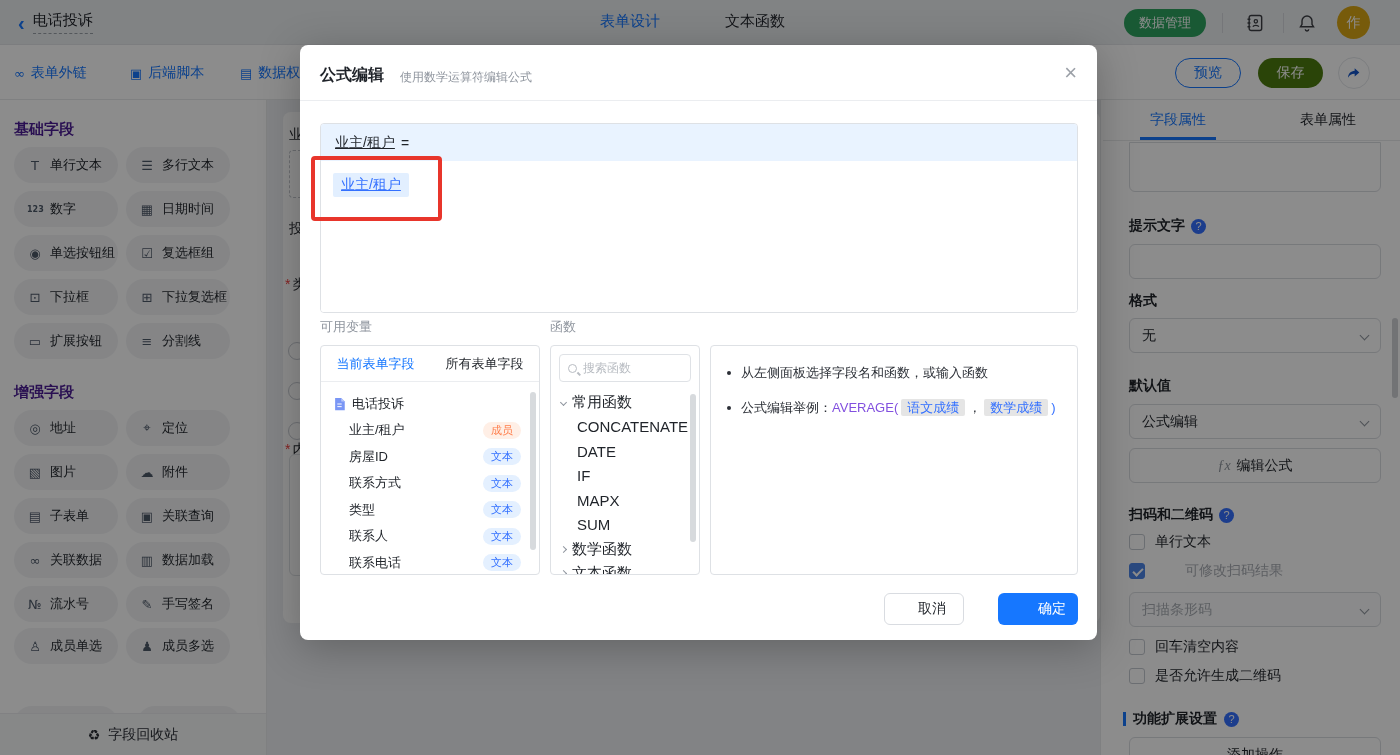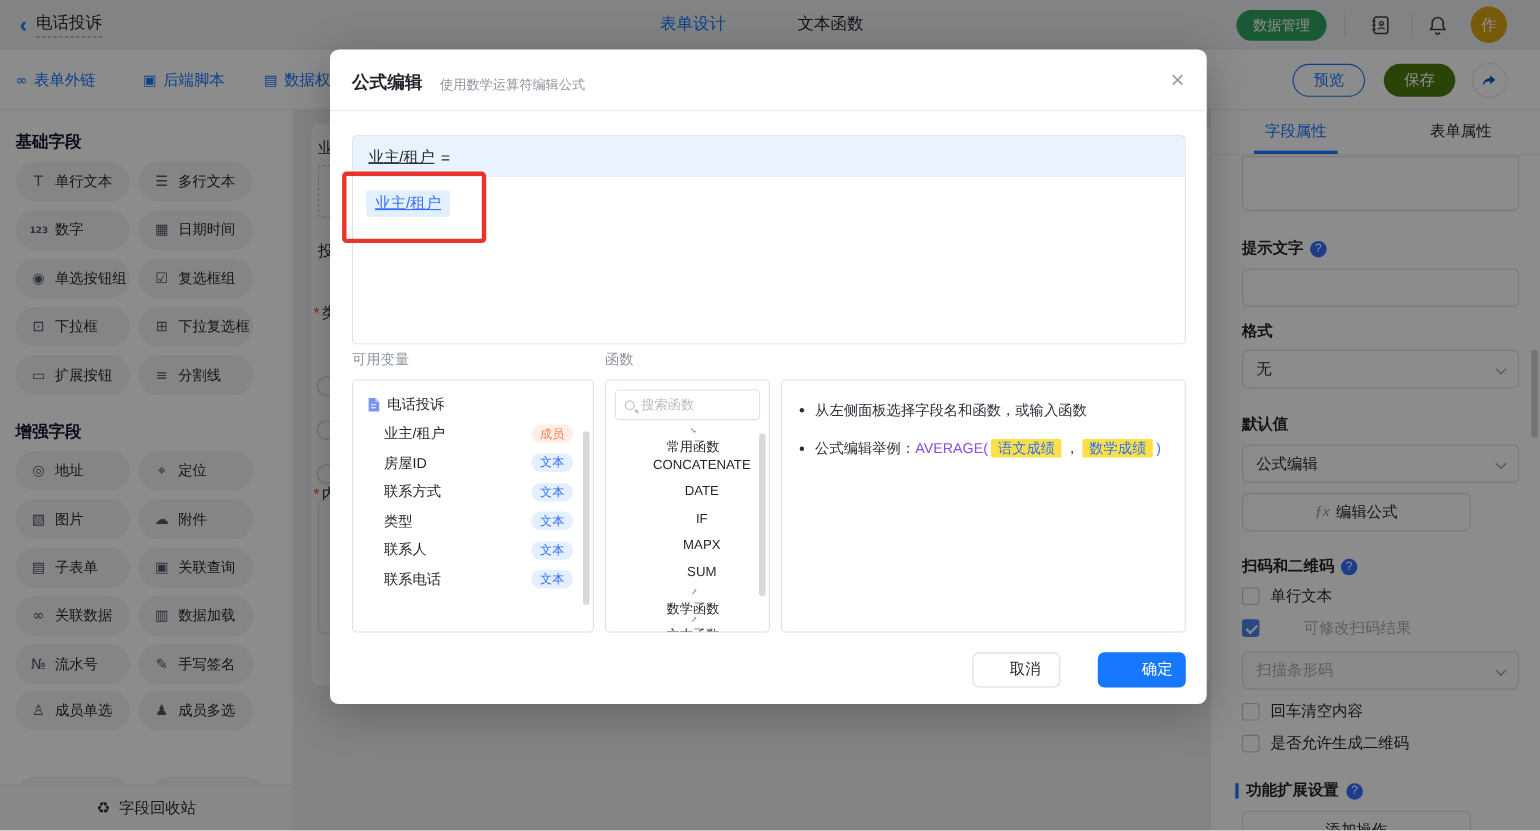--- a/index.html
+++ b/index.html
@@ -23,21 +23,21 @@
   
   .toolbar { position:absolute; left:0; top:45px; width:1400px; height:55px; background:#fff; border-bottom:1px solid #e8e9eb; z-index:1; }
   .tb-link { position:absolute; top:19px; display:flex; align-items:center; gap:6px; color:#1677ff; font-size:14px; cursor:pointer; white-space:nowrap; }
   .tb-link .gly { font-size:13px; }
   .btn-preview { position:absolute; left:1175px; top:13px; width:66px; height:30px; border-radius:15px; border:1px solid #1677ff; color:#1677ff; background:#fff; font-size:14px; display:flex; align-items:center; justify-content:center; cursor:pointer; }
   .btn-save { position:absolute; left:1258px; top:13px; width:65px; height:30px; border-radius:15px; background:#4d7c0f; color:#fff; font-size:14px; display:flex; align-items:center; justify-content:center; cursor:pointer; }
   .btn-share { position:absolute; left:1338px; top:12px; width:32px; height:32px; border-radius:50%; background:#fff; border:1px solid #e3e6ea; display:flex; align-items:center; justify-content:center; cursor:pointer; }
 
   
   .sidebar { position:absolute; left:0; top:100px; width:267px; height:655px; background:#fff; border-right:1px solid #e8e9eb; z-index:1; overflow:hidden; }
-  .sec-title { font-size:15px; font-weight:bold; color:#0f172a; margin:20px 0 6px 14px; }
+  .sec-title { font-size:15px; font-weight:bold; color:#4c1d95; margin:20px 0 6px 14px; }
   .field-grid { display:flex; flex-wrap:wrap; gap:8px; padding:2px 0 4px 14px; }
   .field-btn { width:104px; height:36px; border-radius:18px; background:#f2f3f5; display:flex; align-items:center; padding-left:13px; gap:7px; font-size:13px; color:#1f2329; cursor:pointer; }
   .field-btn .gly { color:#4e5969; font-size:13px; width:16px; text-align:center; flex:none; }
   .field-btn .gly.small { font-size:8px; font-weight:bold; letter-spacing:0; }
   .sb-partial { position:absolute; left:14px; top:606px; width:227px; display:flex; gap:19px; }
   .sb-partial div { width:104px; height:36px; border-radius:18px; background:#f2f3f5; }
   .sb-footer { position:absolute; left:0; bottom:0; width:266px; height:42px; background:#f6f7f8; border-top:1px solid #ebecee; display:flex; align-items:center; justify-content:center; gap:8px; font-size:14px; color:#2b2f36; cursor:pointer; }
 
   
   .canvas { position:absolute; left:267px; top:100px; width:833px; height:655px; background:#edeff2; z-index:0; overflow:hidden; }
@@ -55,21 +55,21 @@
   .rp-tab.active { color:#1677ff; }
   .rp-tab.active::after { content:""; position:absolute; left:50%; transform:translateX(-50%); bottom:0; width:76px; height:3px; background:#1677ff; }
   .rp-label { position:absolute; left:28px; font-size:14px; font-weight:bold; color:#1f2329; display:flex; align-items:center; gap:6px; }
   .help { width:15px; height:15px; border-radius:50%; background:#3370ff; color:#fff; font-size:11px; display:inline-flex; align-items:center; justify-content:center; font-weight:normal; }
   .rp-input { position:absolute; left:28px; width:252px; background:#fff; border:1px solid #d9dce1; border-radius:6px; }
   .rp-select { position:absolute; left:28px; width:252px; height:35px; border:1px solid #d9dce1; border-radius:6px; background:#fff; display:flex; align-items:center; padding:0 12px; font-size:14px; color:#1f2329; cursor:pointer; }
   .rp-select.disabled { color:#a9adb4; background:#fbfcfd; }
   .rp-select .chev { margin-left:auto; }
   .chev { width:7px; height:7px; border:solid #8f959e; border-width:0 1.5px 1.5px 0; transform:rotate(45deg); display:inline-block; }
   .chev.right { transform:rotate(-45deg); }
-  .rp-btn { position:absolute; left:28px; width:208px; height:35px; border:1px solid #d9dce1; border-radius:6px; background:#fff; display:flex; align-items:center; justify-content:center; gap:6px; font-size:14px; color:#1f2329; cursor:pointer; }
+  .rp-btn { position:absolute; left:28px; width:252px; height:35px; border:1px solid #d9dce1; border-radius:6px; background:#fff; display:flex; align-items:center; justify-content:center; gap:6px; font-size:14px; color:#1f2329; cursor:pointer; }
   .fx { font-style:italic; color:#8f959e; font-family:"Liberation Serif",serif; }
   .cb-row { position:absolute; left:28px; display:flex; align-items:center; gap:10px; font-size:14px; color:#1f2329; cursor:pointer; }
   .cb { width:16px; height:16px; border:1px solid #c4c8cf; border-radius:3px; background:#fff; flex:none; position:relative; }
   .cb.checked { background:#4d86e8; border-color:#4d86e8; }
   .cb.checked::after { content:""; position:absolute; left:5px; top:1.5px; width:4px; height:8px; border:solid #fff; border-width:0 2px 2px 0; transform:rotate(45deg); }
   .cb-row.disabled { color:#a9adb4;gap:40px; }
   .sec-head { position:absolute; left:22px; display:flex; align-items:center; gap:7px; font-size:14px; font-weight:bold; color:#1f2329; }
   .sec-head::before { content:""; width:3px; height:14px; background:#1677ff; }
   .rp-scroll { position:absolute; right:2px; top:218px; width:6px; height:80px; border-radius:3px; background:#cfd2d6; }
 
@@ -93,28 +93,28 @@
   .v-list { padding:9px 10px 0 12px; }
   .v-root { display:flex; align-items:center; gap:6px; height:26px; font-size:13px; color:#1f2329; }
   .v-row { display:flex; align-items:center; height:26.5px; padding-left:16px; font-size:13px; color:#1f2329; cursor:pointer; }
   .v-tag { margin-left:auto; margin-right:8px; font-size:11px; padding:1px 8px; border-radius:9px; }
   .v-tag.member { color:#ff7d4a; background:#ffefe6; }
   .v-tag.text { color:#3370ff; background:#e4f0ff; }
   .scrollthumb { position:absolute; right:3px; width:6px; border-radius:3px; background:#d7dadd; }
   .fn-search { margin:8px; height:28px; border:1px solid #dfe2e6; border-radius:4px; display:flex; align-items:center; gap:6px; padding:0 8px; color:#b8bcc2; font-size:12px; cursor:text; }
   .mag { width:9px; height:9px; border:1.5px solid #b8bcc2; border-radius:50%; position:relative; flex:none; }
   .mag::after { content:""; position:absolute; left:8px; top:8px; width:4px; height:1.5px; background:#b8bcc2; transform:rotate(45deg); }
-  .fn-row { display:flex; align-items:center; height:24.5px; padding-left:10px; gap:6px; font-size:12px; color:#1f2329; cursor:pointer;flex-direction:column; }
+  .fn-row { display:flex; align-items:center; height:24.5px; padding-left:10px; gap:6px; font-size:15px; color:#1f2329; cursor:pointer; }
   .fn-row .chev { border-color:#8f959e; width:5px; height:5px; }
   .fn-item { padding-left:26px; }
   .tips { padding:17px 14px 0 16px; }
   .tip-row { display:flex; gap:10px; font-size:13px; color:#2b2f36; margin-bottom:15px; line-height:20px; }
   .tip-row .dot { width:4px; height:4px; border-radius:50%; background:#2b2f36; margin-top:8px; flex:none; }
   .t-func { color:#8250df; }
-  .t-chip { background:#fde047; color:#3370ff; padding:1px 6px; border-radius:2px; margin:0 3px; }
+  .t-chip { background:#e5e5e5; color:#3370ff; padding:1px 6px; border-radius:2px; margin:0 3px; }
   .t-close { color:#3370ff; }
   .m-btn-cancel { position:absolute; left:584px; top:548px; width:80px; height:32px; border:1px solid #d9dce1; border-radius:6px; background:#fff; font-size:14px; color:#1f2329; display:flex; align-items:center; justify-content:center; cursor:pointer;padding-left:16px; }
   .m-btn-ok { position:absolute; left:698px; top:548px; width:80px; height:32px; border-radius:6px; background:#1677ff; font-size:14px; color:#fff; display:flex; align-items:center; justify-content:center; cursor:pointer;padding-left:28px; }
   .annotation { position:absolute; left:311px; top:156px; width:131px; height:65px; border:4px solid #e8352b; border-radius:4px; z-index:60; pointer-events:none; }
   .gly { font-family:"DejaVu Sans",sans-serif; }
 </style>
 </head>
 <body>
 
 <div class="stage">
@@ -362,20 +362,24 @@
         <span class="tgt">业主/租户</span>
         <span style="margin-left:6px">=</span>
       </div>
       <div class="f-body">
         <span class="f-chip">业主/租户</span>
       </div>
     </div>
 
     <div class="p-label" style="left:20px">可用变量</div>
     <div class="panel" style="left:20px; width:220px">
+      <div class="v-tabs">
+        <span class="v-tab active">当前表单字段</span>
+        <span class="v-tab">所有表单字段</span>
+      </div>
       <div class="v-list">
         <div class="v-root">
           <svg width="13" height="14" viewBox="0 0 14 16">
               <path d="M2 1h7l4 4v10H2z" fill="#7a96f5"></path>
               <path d="M9 1l4 4H9z" fill="#b9c8fa"></path>
               <path d="M4.5 8h5M4.5 11h5" stroke="#fff" stroke-width="1.1"></path>
             </svg>
           <span>电话投诉</span>
         </div>
         <div id="variable-rows">

